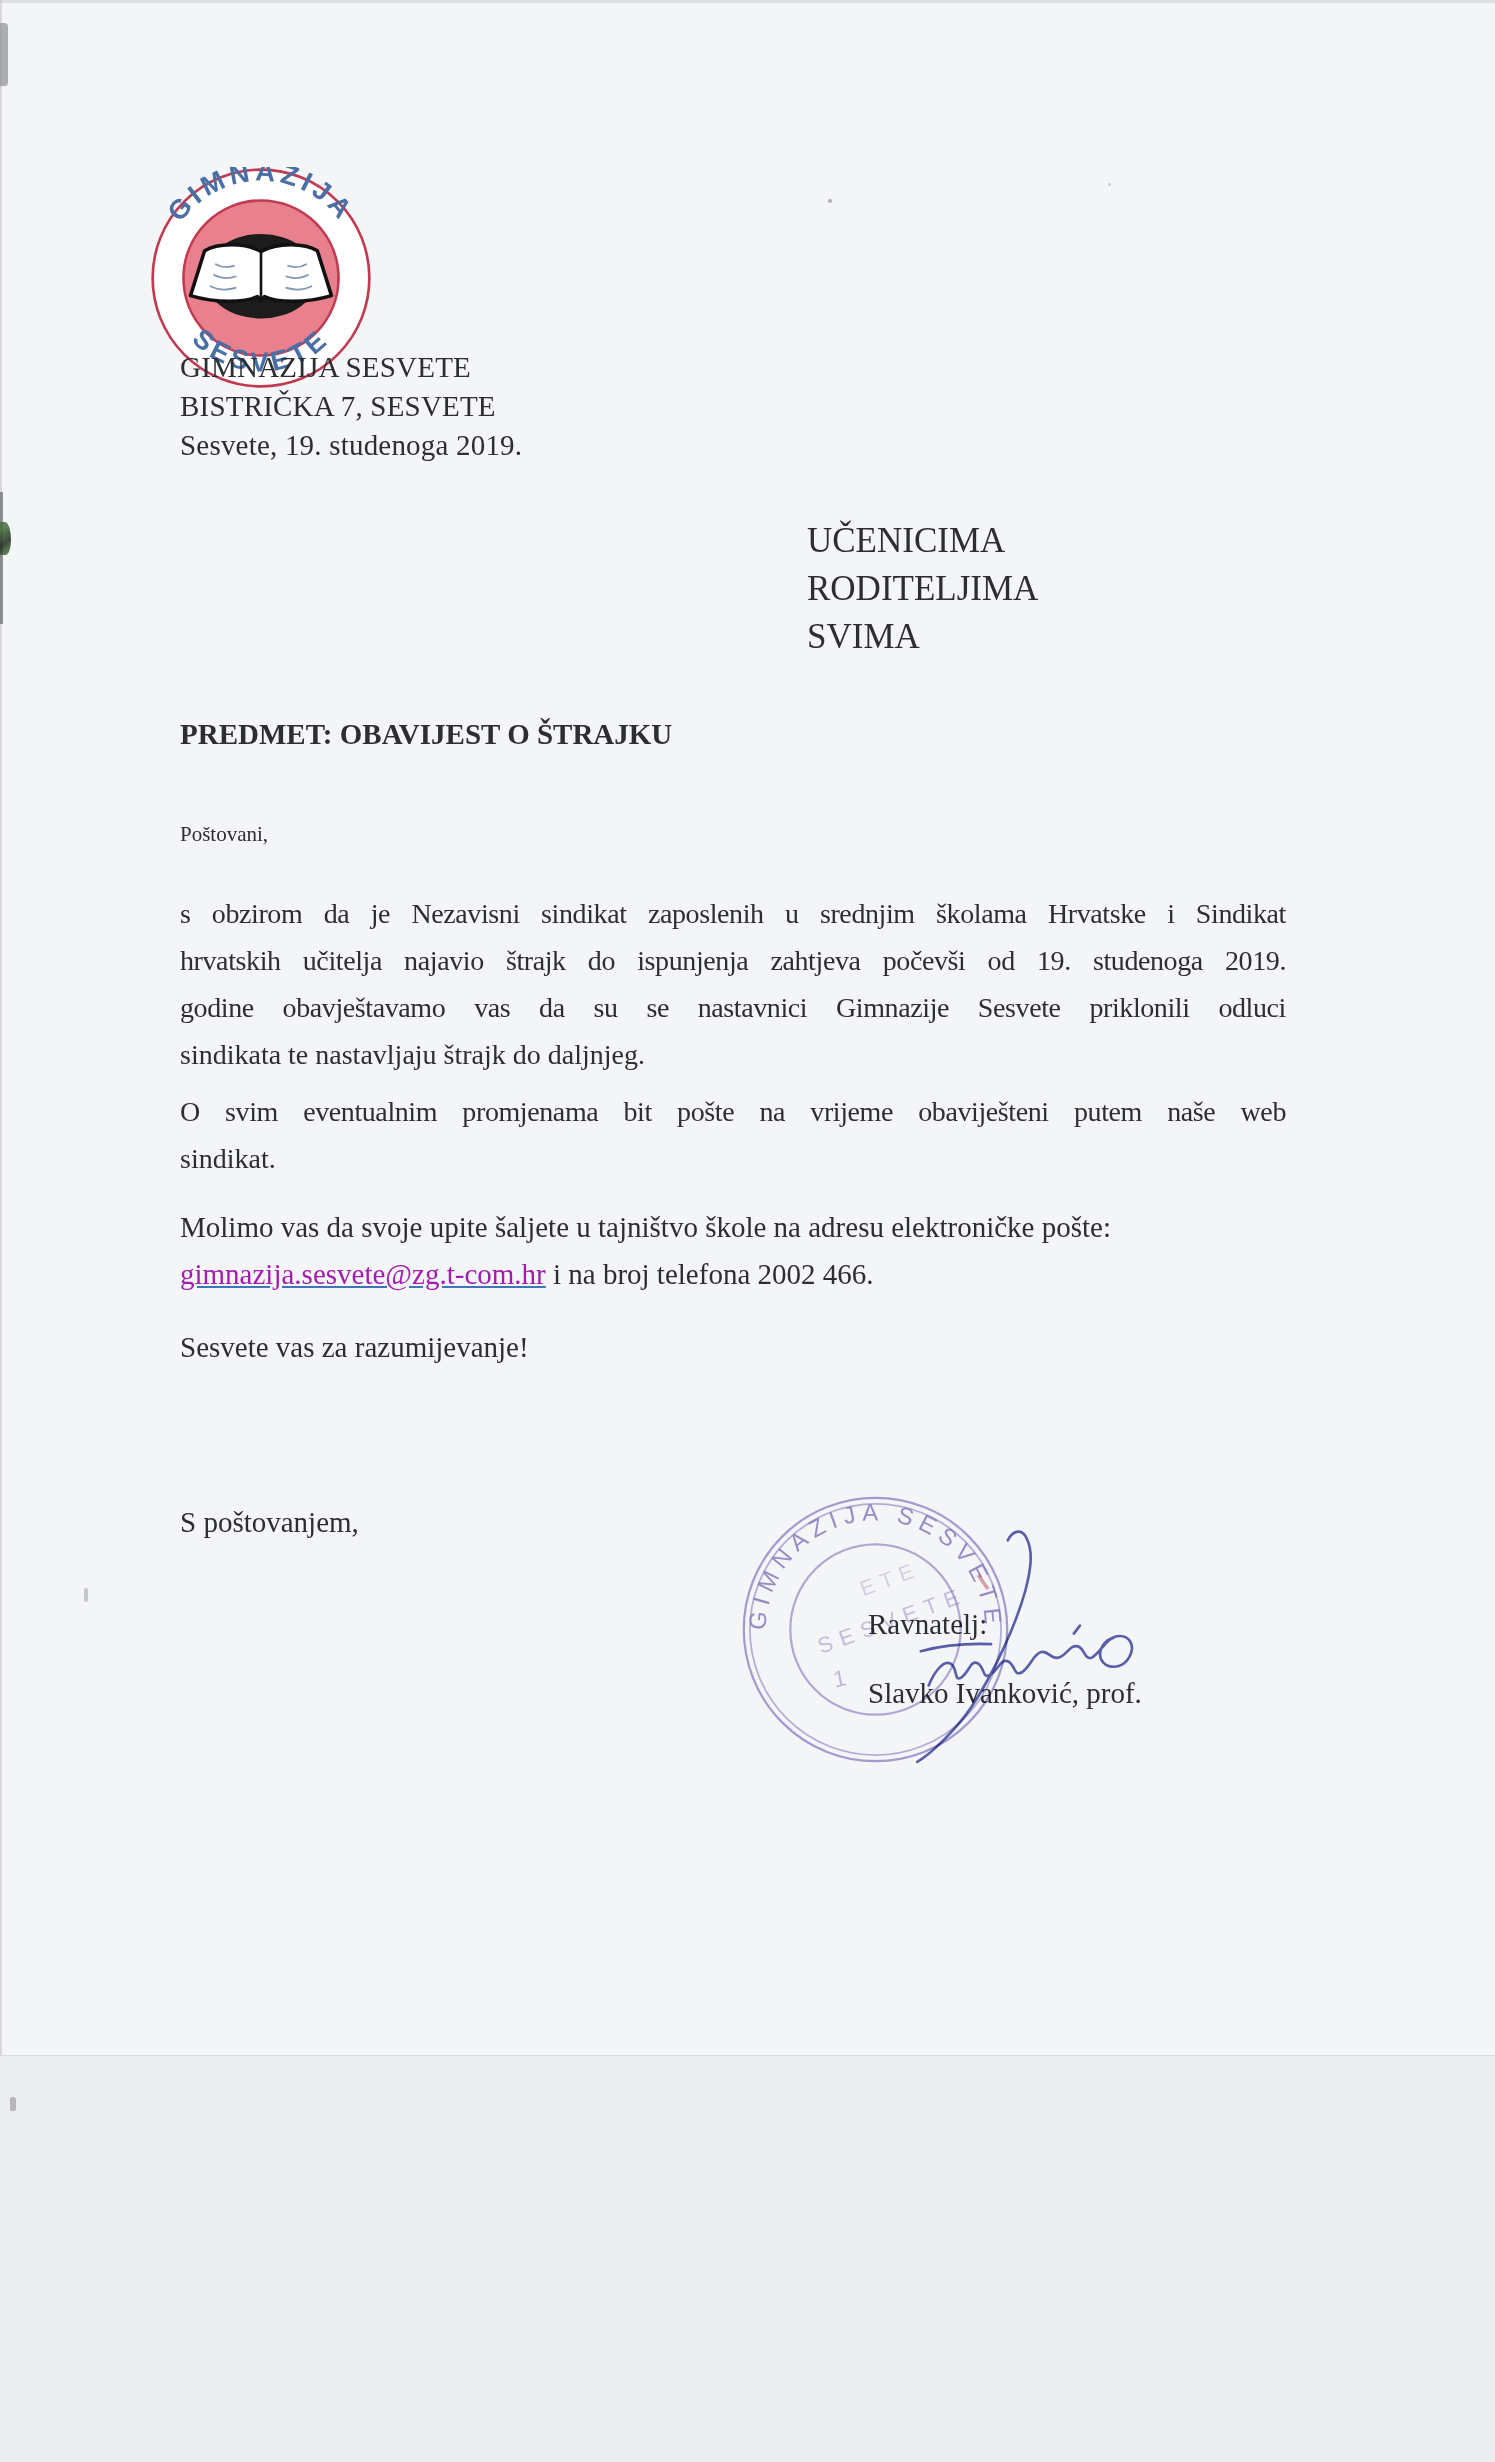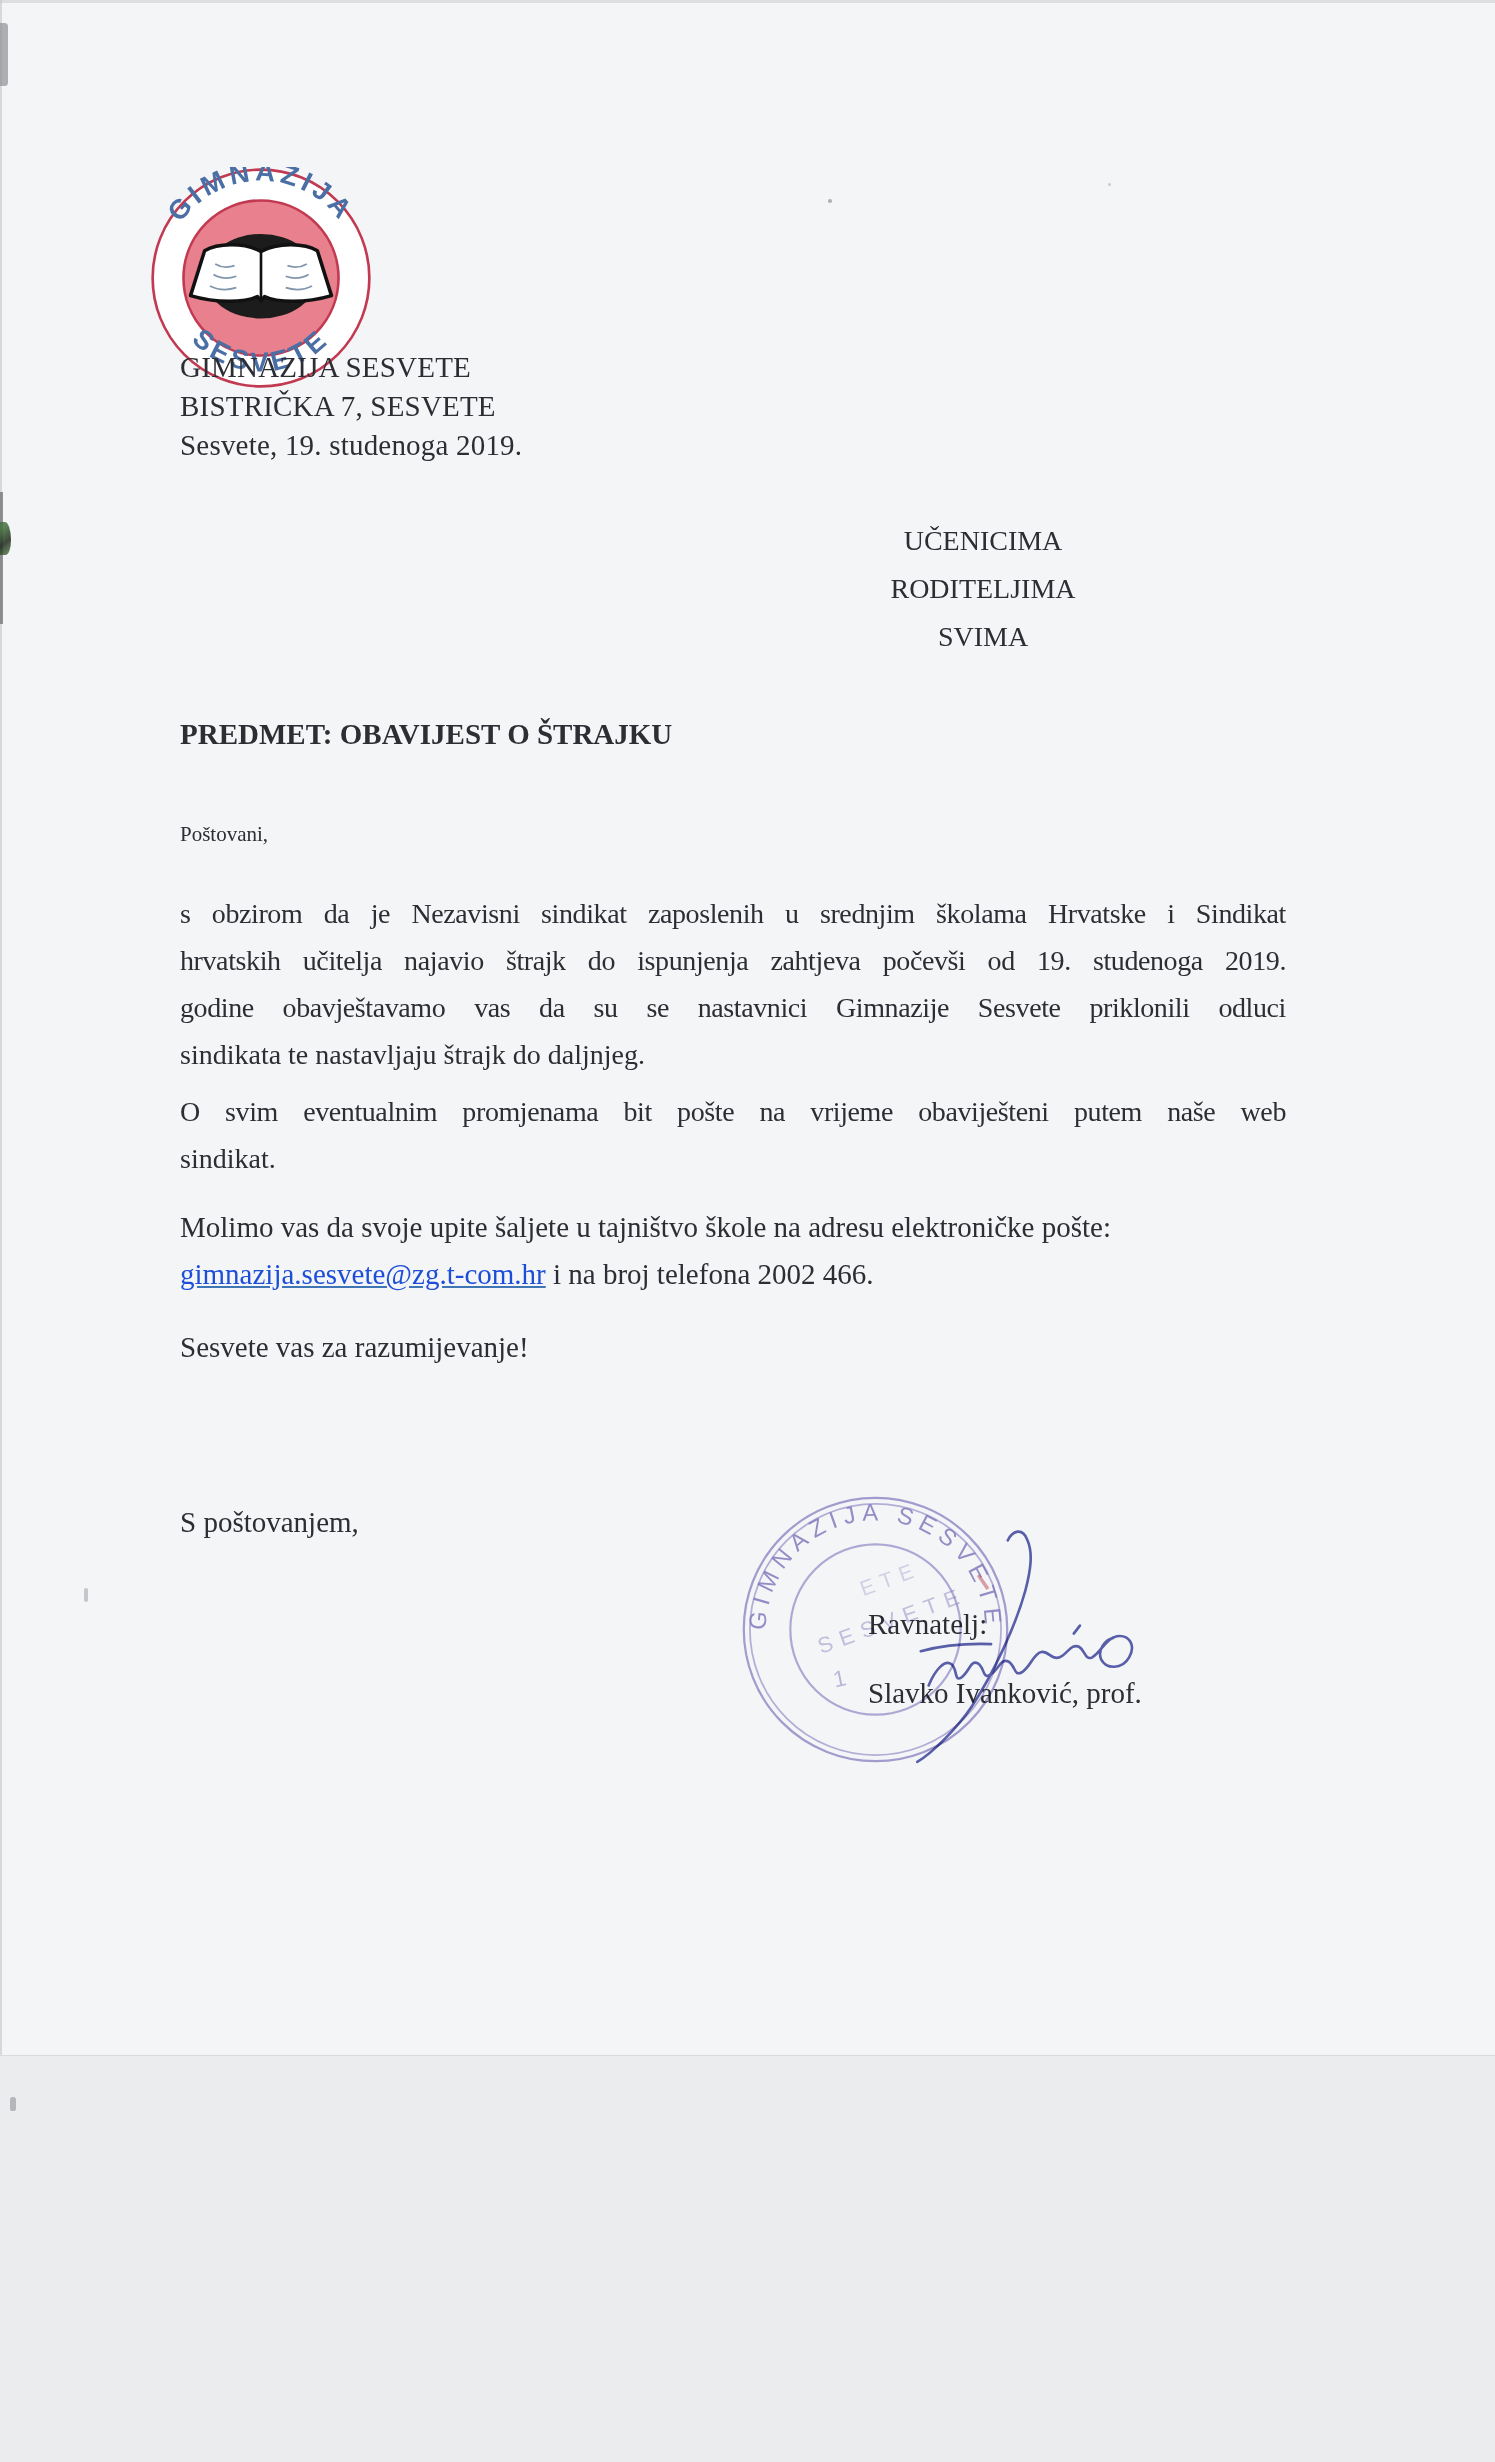--- a/index.html
+++ b/index.html
@@ -30,34 +30,34 @@
   .speck.s4{left:9.7px;top:2097px;width:6.2px;height:14px;border-radius:2.6px;background:#a8a9ad;opacity:.8;}
 
   .logo{position:absolute;left:150px;top:167px;}
 
   .header-block{
     position:absolute;left:180px;top:348px;
     font-size:29px;line-height:39px;letter-spacing:0.2px;
   }
   .recipients{
     position:absolute;left:807px;top:517px;width:352px;
-    text-align:center;font-size:28px;line-height:48px;
+    font-size:35px;line-height:48px;
   }
   .subject{position:absolute;left:180px;top:718px;font-size:29px;font-weight:bold;}
   .salutation{position:absolute;left:180px;top:822px;font-size:21px;}
 
   .para{position:absolute;left:180px;width:1106px;font-size:28px;line-height:47px;}
   .para .body-line{white-space:nowrap;}
   .para .body-line.just{text-align:justify;text-align-last:justify;letter-spacing:-0.4px;}
   .para .body-line.just.last{text-align-last:left;letter-spacing:0;}
   .p1{top:890px;}
   .p2{top:1088px;}
   .p3{top:1204px;font-size:29px;}
   .p4{top:1324px;font-size:29px;}
-  .email-link{color:#1d4ed8;text-decoration:underline;text-decoration-color:#3f74b5;}
+  .email-link{color:#a21caf;text-decoration:underline;text-decoration-color:#3f74b5;}
 
   .closing{position:absolute;left:180px;top:1506px;font-size:29px;}
   .sig-role{position:absolute;left:868px;top:1608px;font-size:29px;}
   .sig-name{position:absolute;left:868px;top:1677px;font-size:29px;}
 
   .stamp{position:absolute;left:735px;top:1489px;mix-blend-mode:multiply;pointer-events:none;}
   .handwriting{position:absolute;left:897px;top:1513px;mix-blend-mode:multiply;pointer-events:none;}
 
   .logo-arc-text{font-family:"Liberation Sans",sans-serif;font-weight:bold;fill:#4a6fa5;}
   .stamp-text{font-family:"Liberation Sans",sans-serif;fill:#8a7fc4;}

